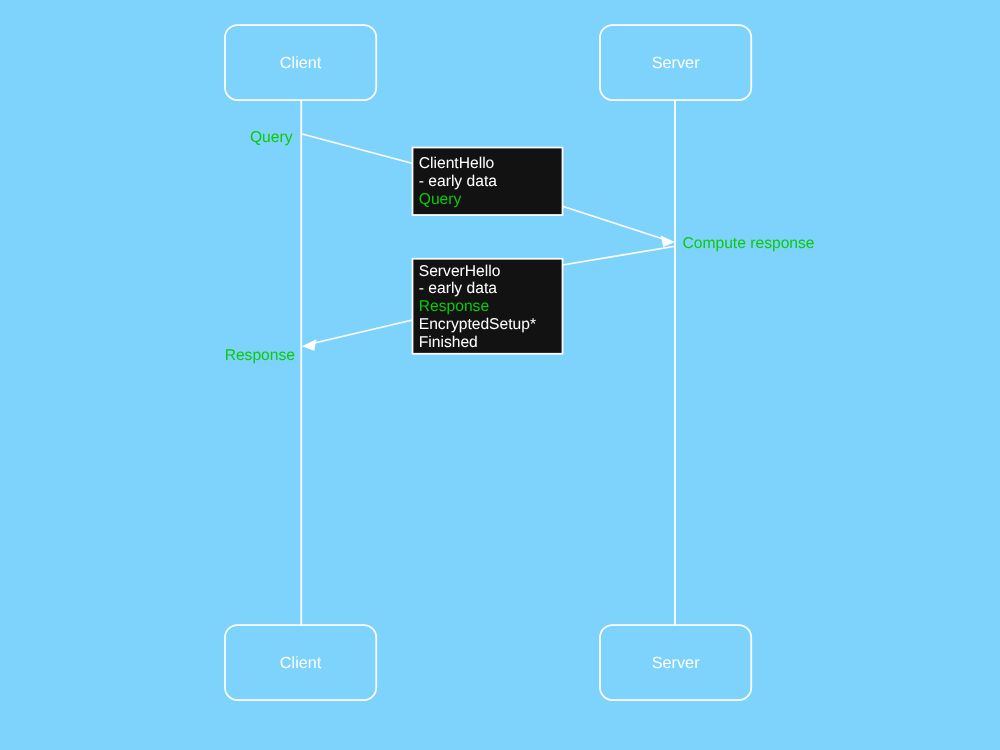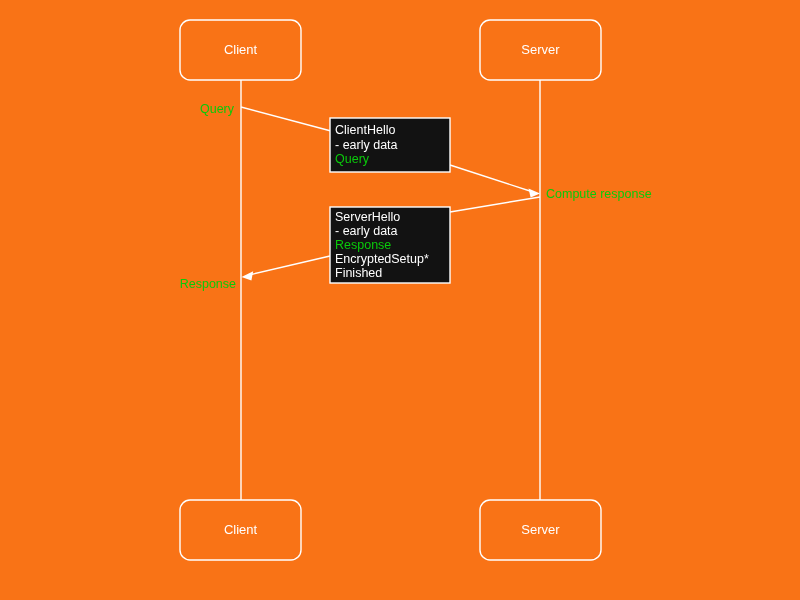--- a/index.html
+++ b/index.html
@@ -10,21 +10,21 @@
   body {
     width: 800px;
     height: 600px;
     overflow: hidden;
     font-family: "Liberation Sans", sans-serif;
   }
   #diagram-root {
     position: relative;
     width: 800px;
     height: 600px;
-    background: #f97316;
+    background: #7dd3fc;
   }
   svg.layer {
     position: absolute;
     left: 0;
     top: 0;
     width: 800px;
     height: 600px;
   }
   .actor-box {
     fill: none;

